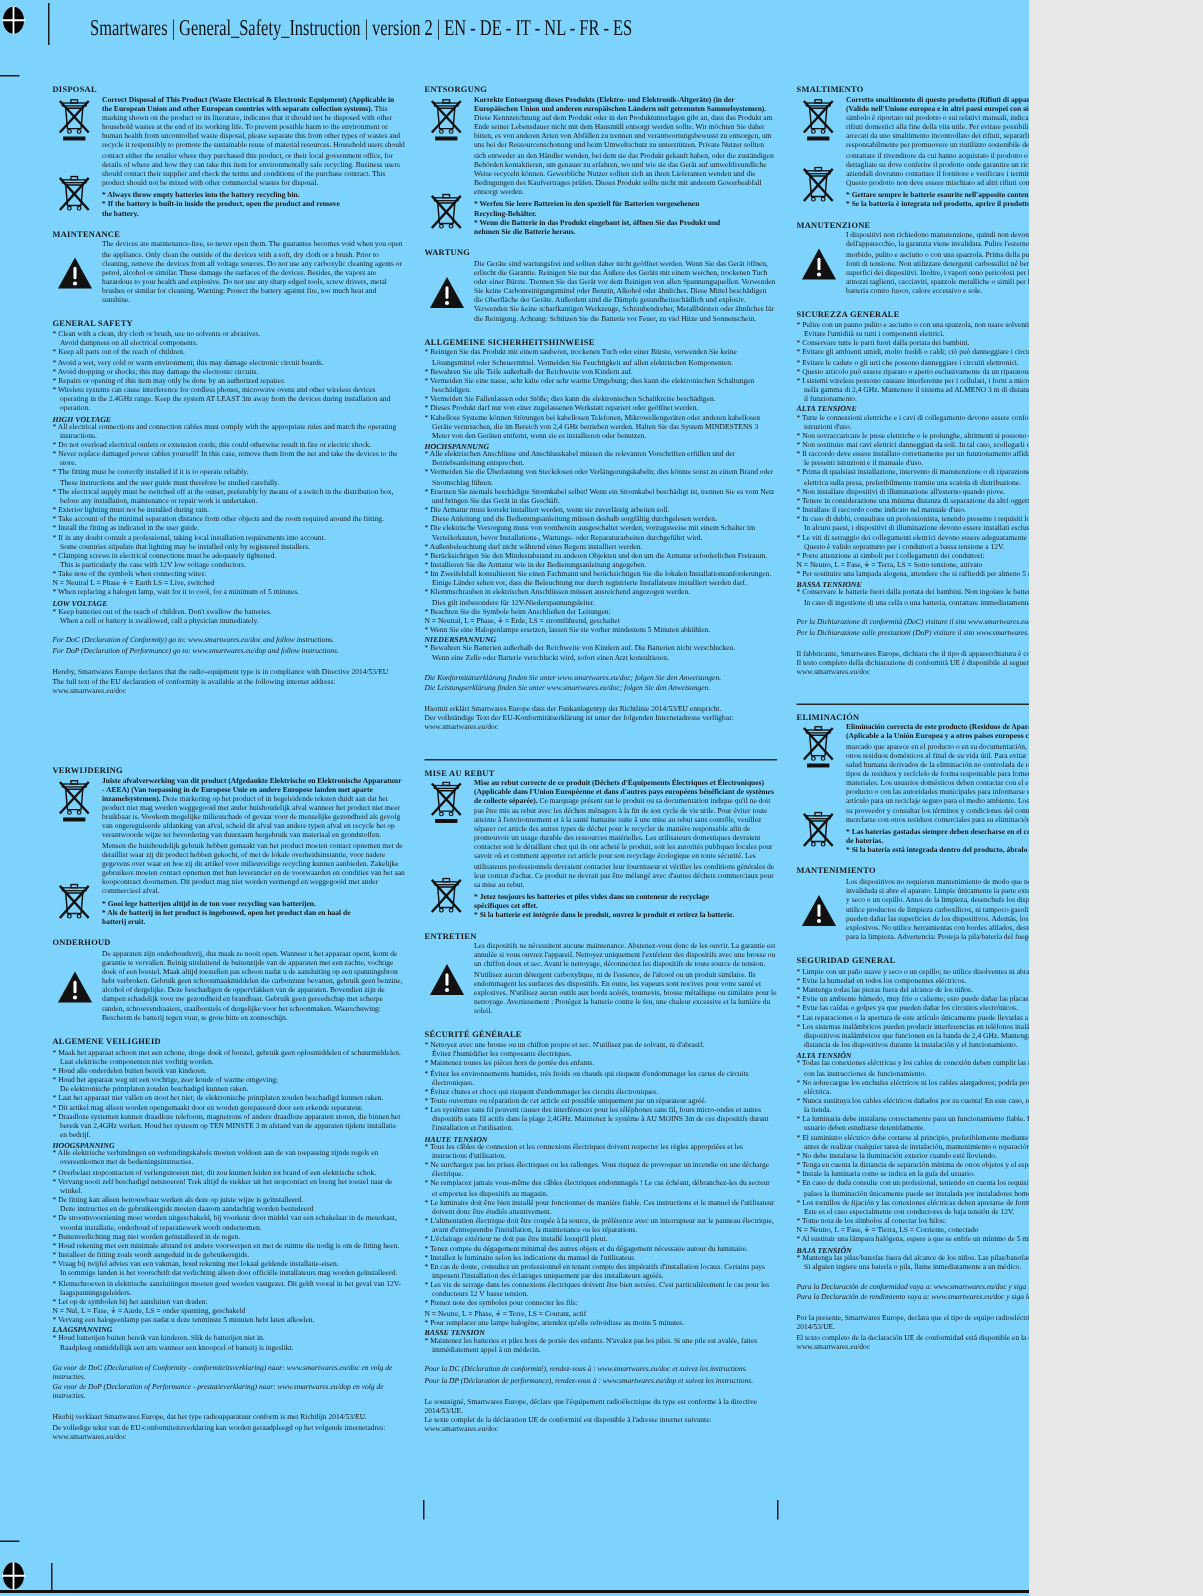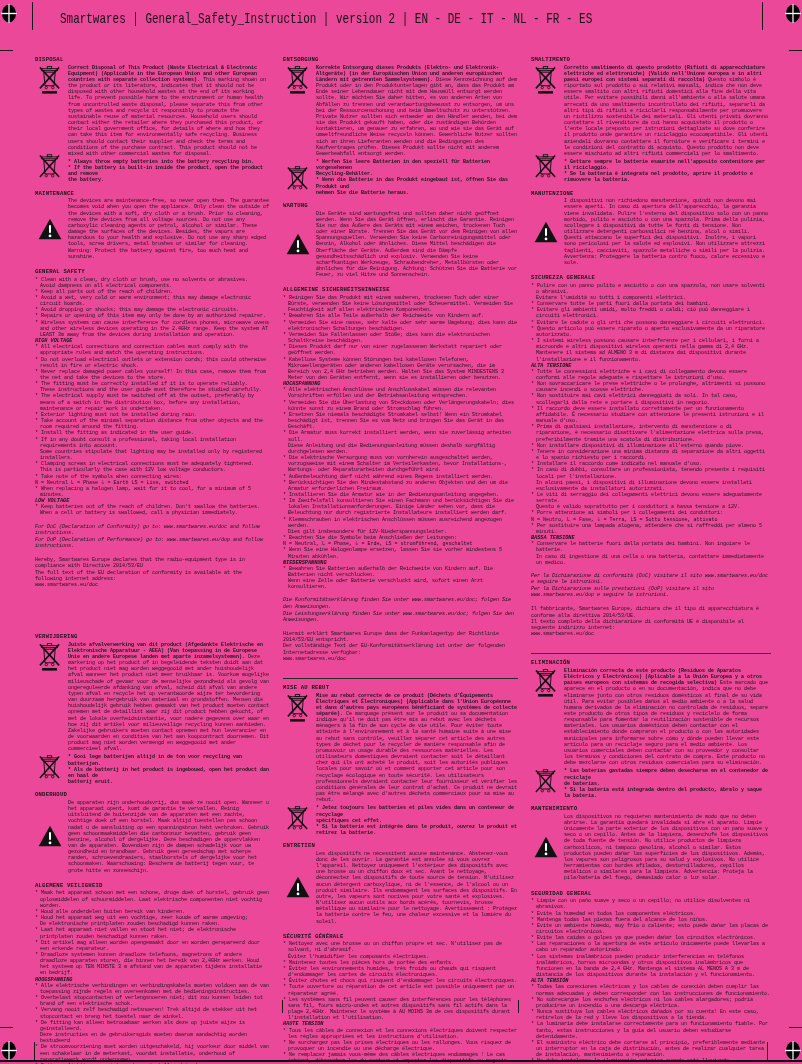--- a/index.html
+++ b/index.html
@@ -1,17 +1,17 @@
 <!DOCTYPE html>
 <html><head>
 <meta charset="utf-8">
 <style>
   html,body{margin:0;padding:0;background:#e8e8e8;}
-  .page{position:relative;width:802px;height:1064px;background:#ec4899;overflow:hidden;
-        font-family:Liberation Mono, monospace;color:#161616;}
+  .page{position:relative;width:686px;height:1064px;background:#7dd3fc;overflow:hidden;
+        font-family:Liberation Serif, serif;color:#161616;}
   
   .regmark{position:absolute;width:16px;height:19px;}
   .vbar{position:absolute;width:1px;background:#1a1a1a;}
   .hdash{position:absolute;height:1px;background:#1a1a1a;}
   .coltick{position:absolute;width:1px;height:13px;background:#1a1a1a;}
   .bottomline{position:absolute;left:0;right:0;top:1060px;height:2px;background:#111;}
   
   .header-title{position:absolute;left:60px;top:11px;font-size:15px;letter-spacing:0px;
         transform:scaleX(0.73);transform-origin:left top;white-space:nowrap;color:#121212;}
   

